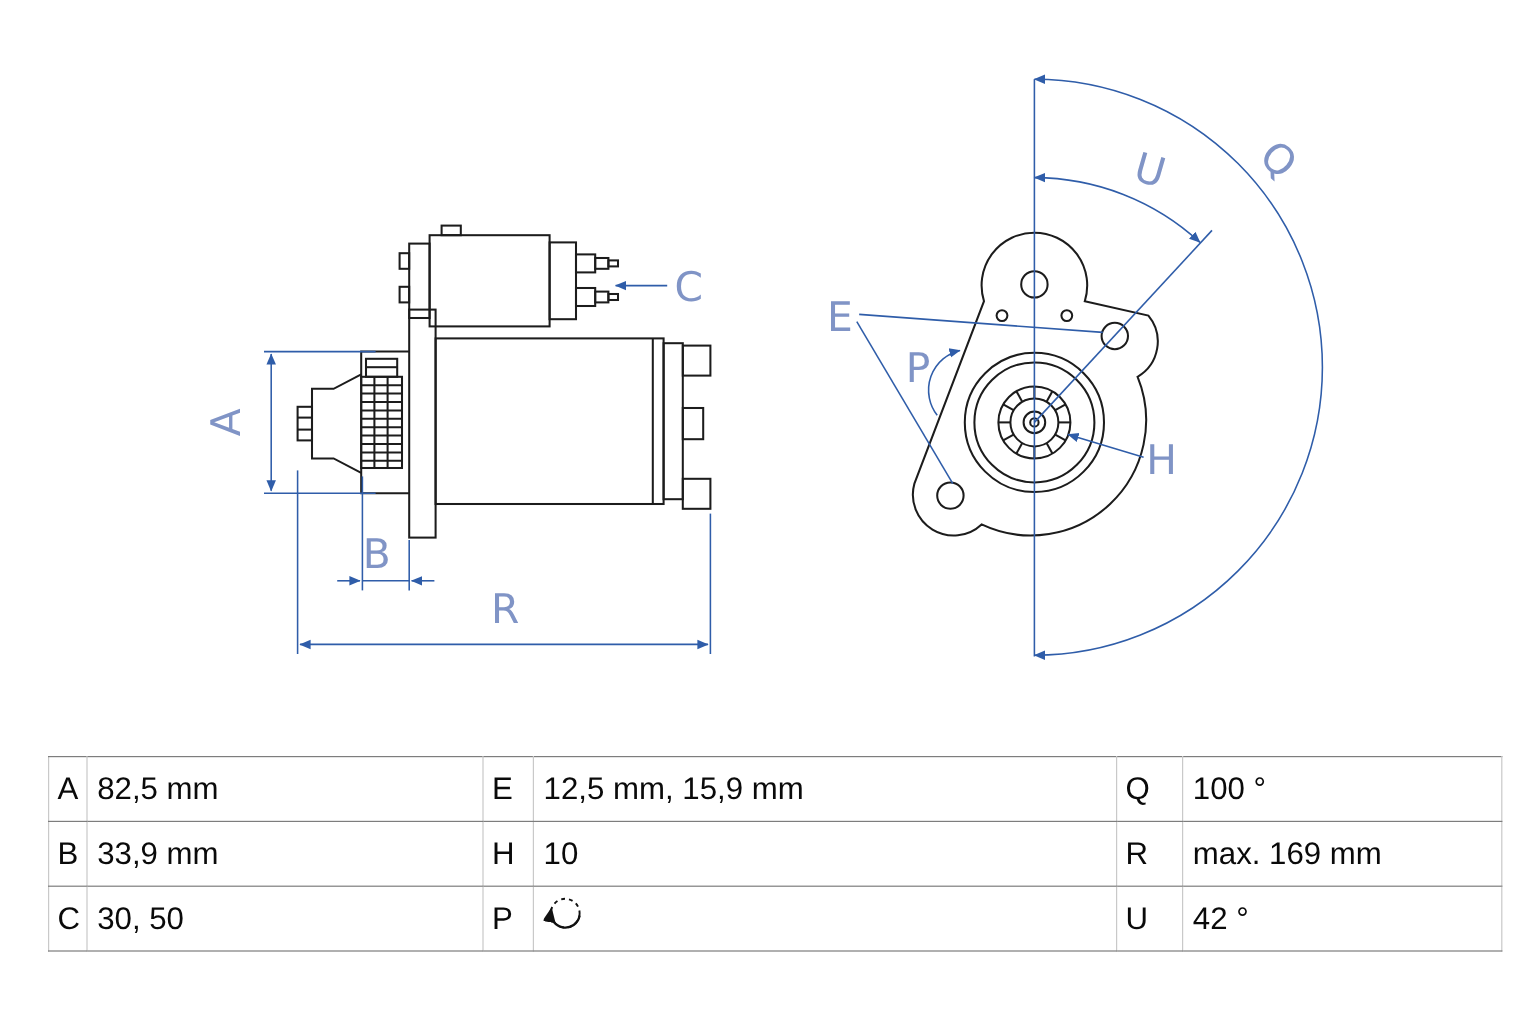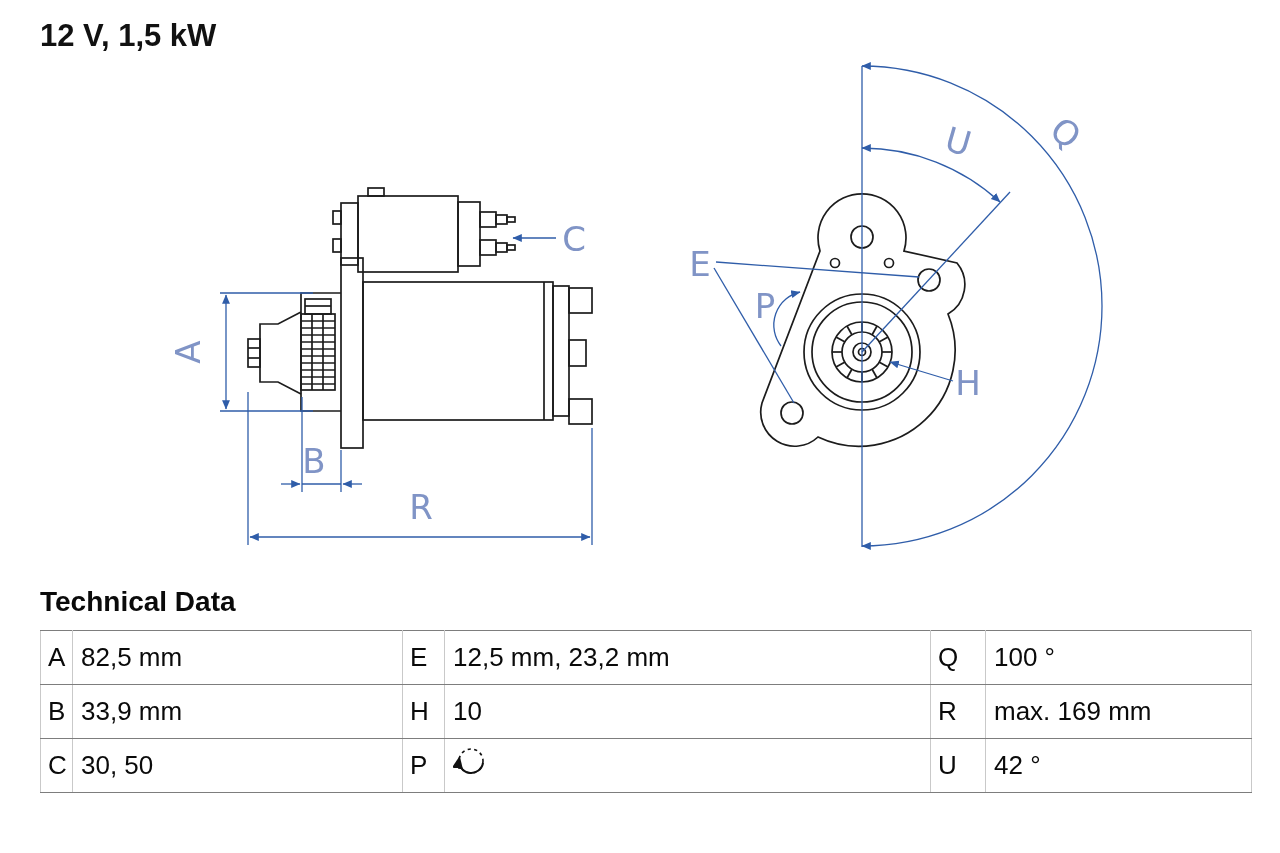--- a/index.html
+++ b/index.html
@@ -52,21 +52,20 @@
   }
   .tech-table td.k { padding-left: 7px; }
   .tech-table td.v { }
   .rot-icon { display: inline-block; vertical-align: middle; }
 </style>
 </head>
 <body>
 
 <div class="page">
 
-  <div class="title">12 V, 1,5 kW</div>
 
   <svg class="drawing" width="1280" height="575" viewBox="0 0 1280 575">
     <defs>
       <marker id="arrB" viewBox="0 0 10 10" refX="8.5" refY="5" markerWidth="8" markerHeight="8" orient="auto-start-reverse">
         <path d="M0,1.2 L9,5 L0,8.8 Z" fill="#2f5da9"></path>
       </marker>
     </defs>
 
     <g stroke="#1c1c1c" stroke-width="1.7" fill="none">
 
@@ -192,37 +191,36 @@
       <text x="574" y="251">C</text>
       <text x="421" y="519">R</text>
       <text x="700" y="276">E</text>
       <text x="765" y="318">P</text>
       <text x="968" y="395">H</text>
       <text transform="translate(955,153) rotate(16)">U</text>
       <text transform="translate(1058,142) rotate(40)">Q</text>
     </g>
   </svg>
 
-  <div class="section-heading">Technical Data</div>
 
   <table class="tech-table">
     <colgroup>
       <col style="width:32px">
         <col style="width:330px">
       <col style="width:42px">
         <col style="width:486px">
       <col style="width:55px">
         <col style="width:266px">
     </colgroup>
     <tbody>
       <tr>
         <td class="k">A</td>
         <td class="v">82,5 mm</td>
         <td class="k">E</td>
-        <td class="v">12,5 mm, 23,2 mm</td>
+        <td class="v">12,5 mm, 15,9 mm</td>
         <td class="k">Q</td>
         <td class="v">100 °</td>
       </tr>
       <tr>
         <td class="k">B</td>
         <td class="v">33,9 mm</td>
         <td class="k">H</td>
         <td class="v">10</td>
         <td class="k">R</td>
         <td class="v">max. 169 mm</td>

